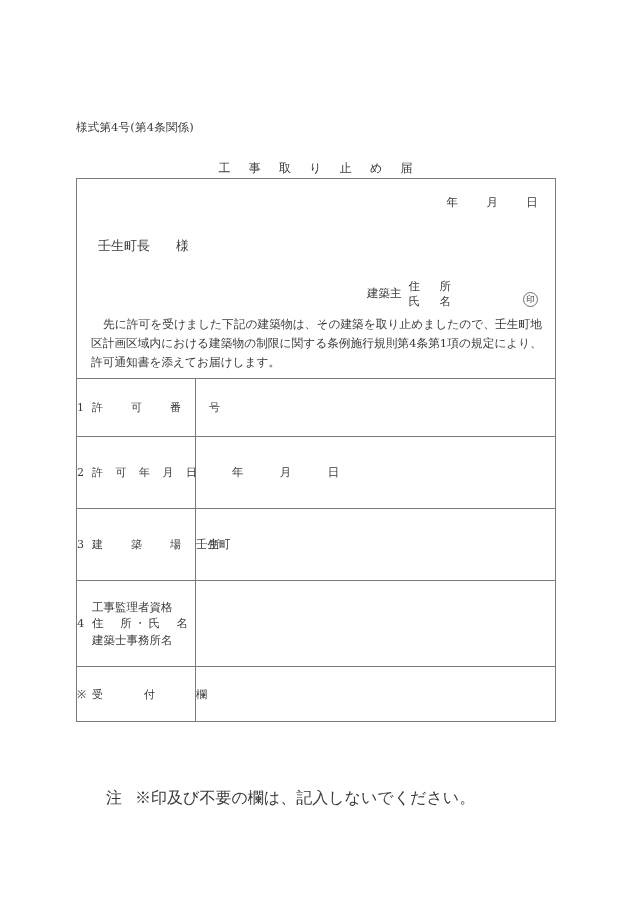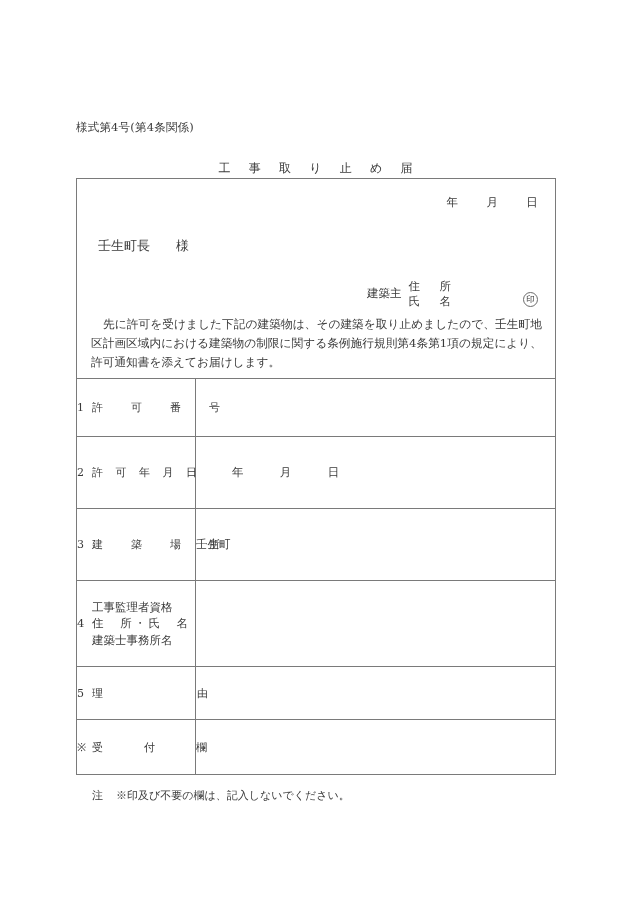--- a/index.html
+++ b/index.html
@@ -185,23 +185,23 @@
   .r4 { height: 86px; }
   .r5 { height: 53px; }
   .r6 { height: 55px; }
 
   .date-blanks { white-space: nowrap; letter-spacing: 0.3px; }
   .date-blanks .gap { display: inline-block; width: 36px; }
 
   
   .footer-note {
     position: absolute;
-    left: 92px;
+    left: 106px;
     top: 748px;
-    font-size: 11px;
+    font-size: 16px;
     white-space: nowrap;
   }
   .footer-note .gap { display: inline-block; width: 13px; }
 </style>
 </head>
 <body>
 
 <div class="page">
 
   <div class="form-number">様式第4号(第4条関係)</div>
@@ -277,28 +277,20 @@
               <span class="ml-2">住　所・氏　名</span>
               <span>建築士事務所名</span>
             </span>
           </div>
         </td>
         <td class="value-cell">
           <span></span>
         </td>
       </tr>
 
-      <tr class="r5">
-        <td class="label-cell">
-          <span class="lbl-num">5</span><span class="lbl sp-6">理　　　　　由</span>
-        </td>
-        <td class="value-cell">
-          <span></span>
-        </td>
-      </tr>
 
       <tr class="r6">
         <td class="label-cell">
           <span class="lbl-num">※</span><span class="lbl sp-wide">受　付　欄</span>
         </td>
         <td class="value-cell">
           <span></span>
         </td>
       </tr>
 

